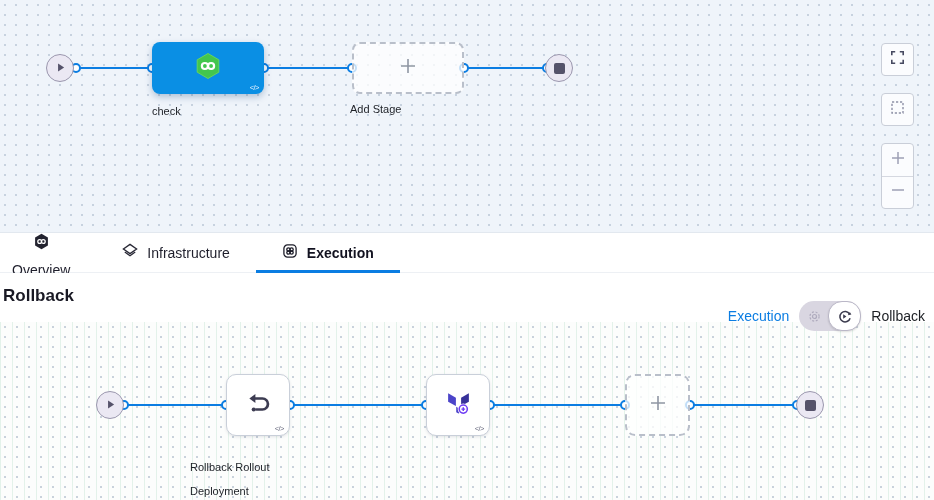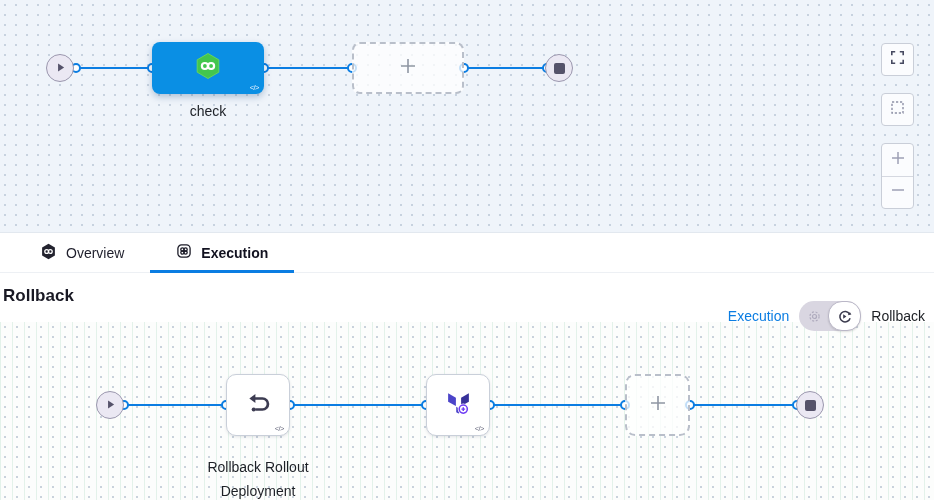--- a/index.html
+++ b/index.html
@@ -31,42 +31,42 @@
 
   .stage-box{position:absolute;left:152px;top:42px;width:112px;height:52px;border-radius:8px;
     background:#0a8fe4;box-shadow:0 3px 7px rgba(10,60,120,.28);
     display:flex;align-items:center;justify-content:center;cursor:pointer;}
   .code-glyph{position:absolute;right:5px;bottom:2px;font-size:7.5px;letter-spacing:-.5px;color:#e8f3ff;}
   .step-box .code-glyph{color:#6b6d80;}
 
   .dashed-box{position:absolute;border:2px dashed #b9bfca;border-radius:8px;
     background:rgba(255,255,255,.75);display:flex;align-items:center;justify-content:center;cursor:pointer;}
 
-  .node-label{position:absolute;text-align:center;font-size:14px;color:#1d2026;line-height:24px;}
+  .node-label{position:absolute;font-size:11px;color:#1d2026;line-height:24px;}
 
   .step-box{position:absolute;width:64px;height:62px;border-radius:10px;background:#fff;
     border:1px solid #c9cfd9;box-sizing:border-box;box-shadow:0 1px 3px rgba(40,50,70,.12);
     display:flex;align-items:center;justify-content:center;cursor:pointer;}
 
   
   .ctrl-btn{position:absolute;left:881px;width:33px;height:33px;background:#fbfcfe;
     border:1px solid #c9ced8;border-radius:4px;box-sizing:border-box;
     display:flex;align-items:center;justify-content:center;cursor:pointer;}
   .zoom-group{position:absolute;left:881px;top:143px;width:33px;height:66px;background:#fbfcfe;
     border:1px solid #c9ced8;border-radius:4px;box-sizing:border-box;display:flex;flex-direction:column;}
   .zoom-group .half{flex:1;display:flex;align-items:center;justify-content:center;cursor:pointer;}
   .zoom-group .half:first-child{border-bottom:1px solid #d5d8e0;}
 
   
   .tabbar{position:absolute;left:0;top:232px;width:934px;height:41px;background:#fff;
     border-top:1px solid #e2e8ef;border-bottom:1px solid #edf0f4;box-sizing:border-box;
     display:flex;align-items:stretch;}
   .tab{position:relative;display:flex;align-items:center;gap:9px;padding:0 26px;
     font-size:14px;color:#1f1f2c;cursor:pointer;white-space:nowrap;}
-  .tab:first-child{padding-left:40px;}
+  .tab:first-child{padding-left:12px;flex-direction:column;}
   .tab.active{font-weight:700;color:#121220;}
   .tab.active::after{content:"";position:absolute;left:0;right:0;bottom:-1px;height:3px;background:#0b7de2;}
 
   
   .panel-band{position:absolute;left:0;top:273px;width:934px;height:49px;background:#fff;}
   .panel-title{position:absolute;left:3px;top:286px;font-size:17px;font-weight:600;color:#191924;margin:0;}
 
   .toggle-row{position:absolute;top:301px;right:9px;display:flex;align-items:center;gap:10px;z-index:5;}
   .toggle-link{font-size:14px;font-weight:500;color:#0b7de2;cursor:pointer;}
   .toggle-label{font-size:14px;color:#1c1f24;}
@@ -108,20 +108,21 @@
     </div>
     <div class="node-label" style="left:152px;top:99px;width:112px;">check</div>
 
     <div class="dashed-box" style="left:352px;top:42px;width:108px;height:48px;">
       <span>
         <svg width="20" height="20" viewBox="0 0 20 20">
             <path d="M10 3v14M3 10h14" stroke="#8f96a3" stroke-width="1.6"></path>
           </svg>
       </span>
     </div>
+    <div class="node-label" style="left:350px;top:97px;width:116px;">Add Stage</div>
 
     <div class="node-circle" style="left:545px;top:54px;">
       <span class="stop-square"></span>
     </div>
 
     <div class="ctrl-btn" style="top:43px;">
       <span>
         <svg width="15" height="15" viewBox="0 0 15 15" fill="none" stroke="#474a61" stroke-width="1.6">
           <path d="M1.8 5.2V1.8H5.2 M9.8 1.8h3.4v3.4 M13.2 9.8v3.4H9.8 M5.2 13.2H1.8V9.8"></path>
         </svg>
@@ -156,20 +157,29 @@
     <div class="tab">
       <span>
         <svg width="17" height="17" viewBox="0 0 17 17">
           <path d="M8.5 0.8 L14.9 4.4 V12.6 L8.5 16.2 L2.1 12.6 V4.4 Z" fill="#23232f"></path>
           <circle cx="6.7" cy="8.5" r="1.9" fill="none" stroke="#fff" stroke-width="1.3"></circle>
           <circle cx="10.3" cy="8.5" r="1.9" fill="none" stroke="#fff" stroke-width="1.3"></circle>
         </svg>
       </span>
       <span>Overview</span>
     </div>
+    <div class="tab">
+      <span>
+        <svg width="16" height="16" viewBox="0 0 16 16" fill="none" stroke="#292936" stroke-width="1.3">
+          <path d="M8 1.4 L14.6 6 8 10.6 1.4 6 Z"></path>
+          <path d="M2.8 9 L8 12.8 13.2 9"></path>
+        </svg>
+      </span>
+      <span>Infrastructure</span>
+    </div>
     <div class="tab active">
       <span>
         <svg width="16" height="16" viewBox="0 0 16 16" fill="none" stroke="#1c1c28" stroke-width="1.3">
           <rect x="1.9" y="1.9" width="12.2" height="12.2" rx="3.6"></rect>
           <circle cx="6.4" cy="6.4" r="1.6"></circle>
             <circle cx="9.6" cy="6.4" r="1.6"></circle>
           <circle cx="6.4" cy="9.6" r="1.6"></circle>
             <circle cx="9.6" cy="9.6" r="1.6"></circle>
         </svg>
       </span>

